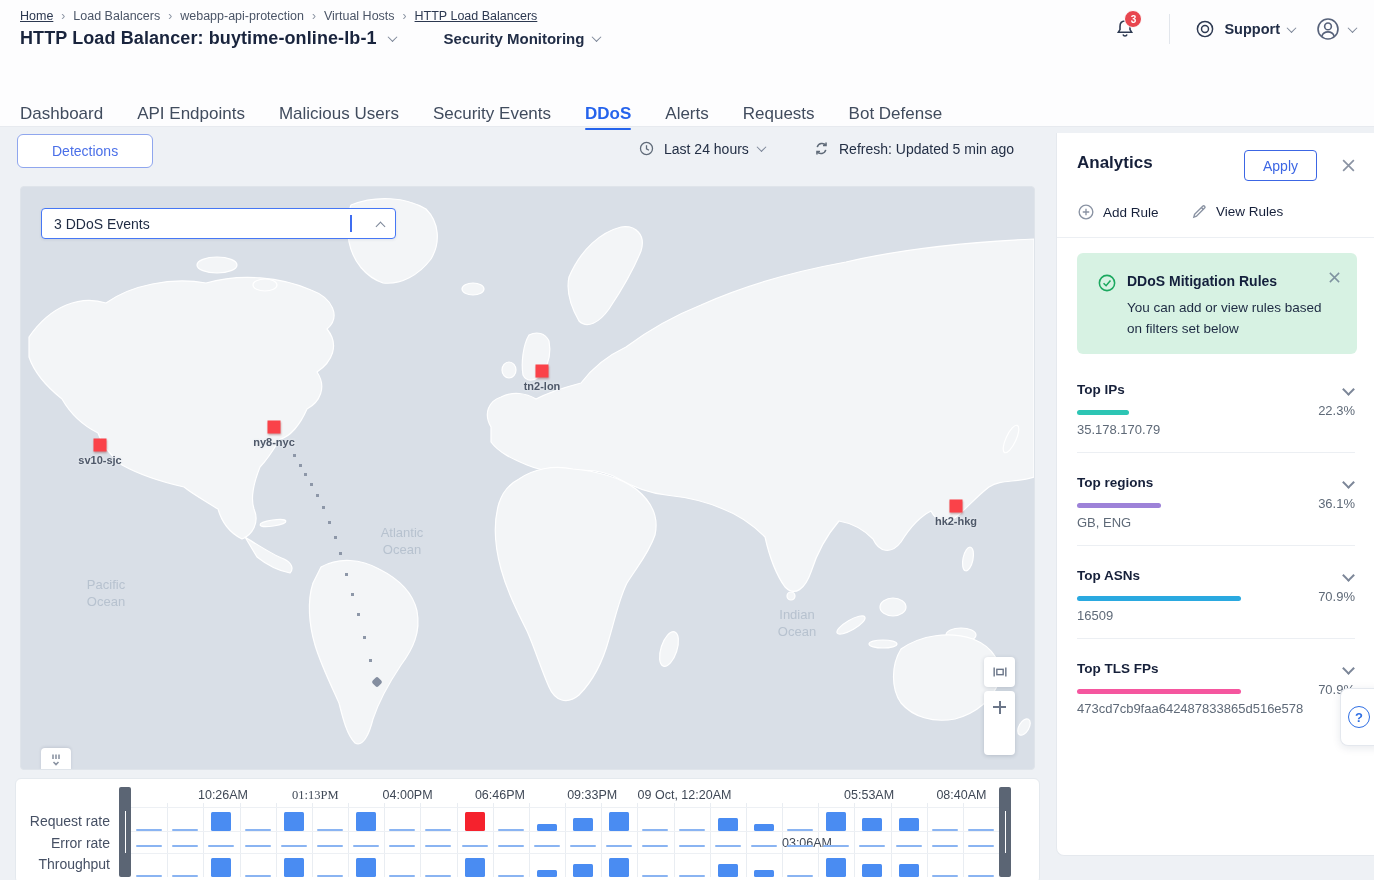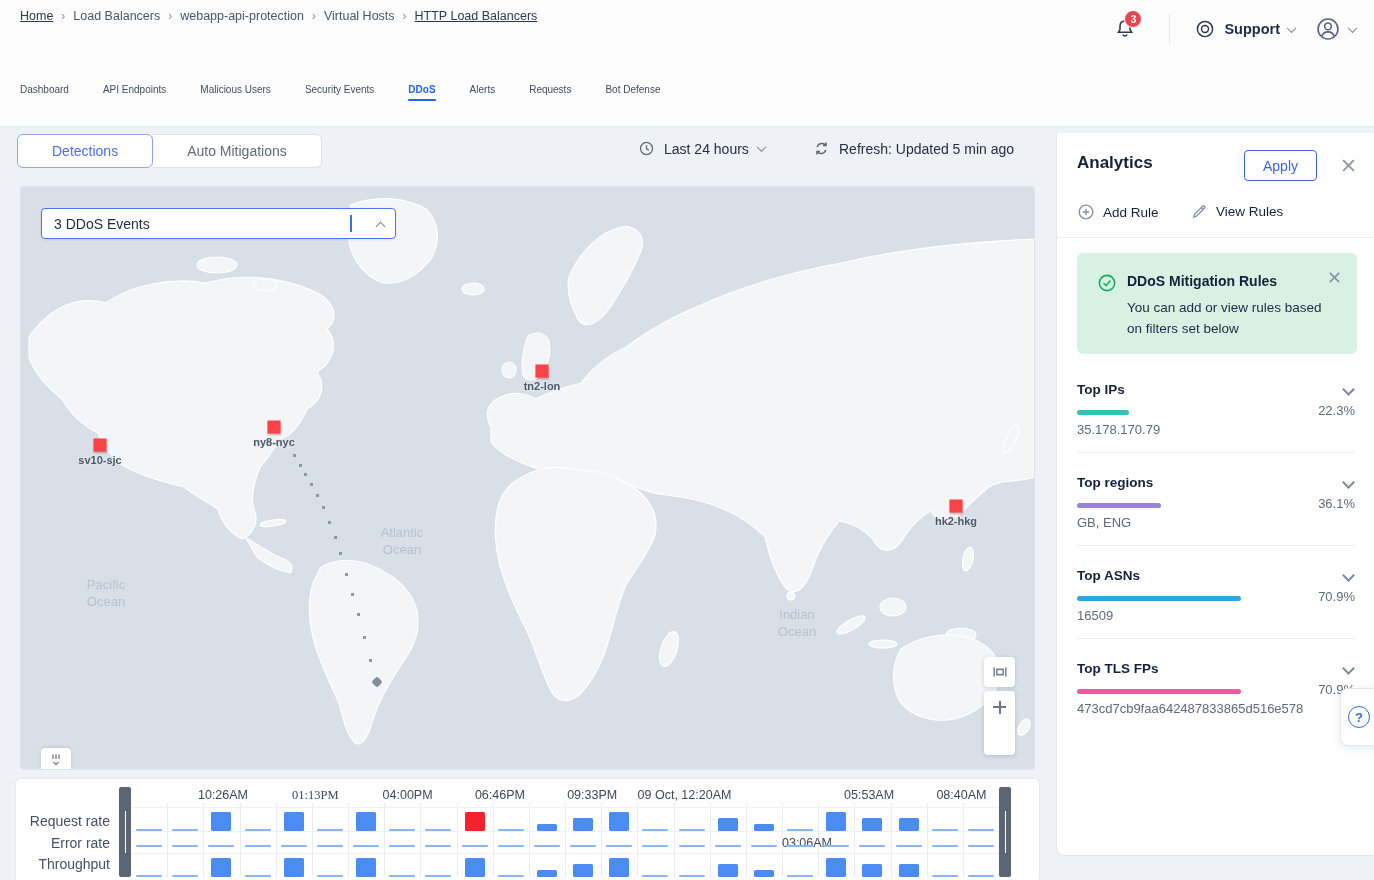--- a/index.html
+++ b/index.html
@@ -18,21 +18,21 @@
   .chev { display:inline-block; width:7px; height:7px; border-right:1.7px solid #7c8698; border-bottom:1.7px solid #7c8698; transform:rotate(45deg) translate(-1px,-1px); }
   .chev.up { transform:rotate(-135deg); }
   .hdr-right { position:absolute; right:18px; top:14px; display:flex; align-items:center; gap:14px; }
   .icon-btn { position:relative; display:flex; align-items:center; gap:8px; cursor:pointer; color:#2e3a52; }
   .badge { position:absolute; top:-7px; left:11px; min-width:18px; height:18px; background:#e8464f; border:1.5px solid #fff; border-radius:50%; color:#fff; font-size:10px; font-weight:700; display:flex; align-items:center; justify-content:center; }
   .hdr-div { width:1px; height:30px; background:#e2e6ec; margin:0 10px; }
   .support-label { font-size:14.5px; font-weight:600; color:#222e47; }
 
   
   .tabs { position:absolute; left:20px; top:84px; display:flex; gap:34px; z-index:6; }
-  .tab { font-size:10px; color:#414c5e; padding-bottom:14px; cursor:pointer; position:relative; }
+  .tab { font-size:17px; color:#414c5e; padding-bottom:14px; cursor:pointer; position:relative;margin-top:20px; }
   .tab.active { color:#2563ec; font-weight:700; }
   .tab.active::after { content:""; position:absolute; left:0; right:0; bottom:8px; height:2.5px; background:#2563ec; border-radius:2px; }
 
   
   .seg { position:absolute; left:17px; top:134px; display:flex; height:34px; z-index:2; }
   .seg-btn { display:flex; align-items:center; justify-content:center; padding:0 34px; font-size:14px; background:#fff; cursor:pointer; }
   .seg-btn.on { border:1px solid #8fa6ee; border-radius:6px; color:#4a6fe8; z-index:1; }
   .seg-btn.off { border:1px solid #dfe3e9; border-left:none; border-radius:0 6px 6px 0; color:#5f6a78; }
   .time-widget { position:absolute; left:638px; top:140px; display:flex; align-items:center; gap:9px; font-size:14px; color:#232f45; cursor:pointer; }
   .refresh-widget { position:absolute; left:813px; top:140px; display:flex; align-items:center; gap:9px; font-size:14px; color:#232f45; cursor:pointer; }
@@ -103,20 +103,28 @@
       <span class="crumb crumb-link">Home</span>
       <span class="crumb-sep">›</span>
       <span class="crumb">Load Balancers</span>
       <span class="crumb-sep">›</span>
       <span class="crumb">webapp-api-protection</span>
       <span class="crumb-sep">›</span>
       <span class="crumb">Virtual Hosts</span>
       <span class="crumb-sep">›</span>
       <span class="crumb crumb-link">HTTP Load Balancers</span>
     </nav>
+  <div class="title-row">
+    <span class="page-title">HTTP Load Balancer: buytime-online-lb-1</span>
+    <span class="chev" style="margin-left:12px;"></span>
+    <span class="ctx-select">
+      <span>Security Monitoring</span>
+      <span class="chev"></span>
+    </span>
+  </div>
   <div class="hdr-right">
     <span class="icon-btn" style="margin-right:8px;">
       <svg width="24" height="24" viewBox="0 0 24 24" fill="none" stroke="#2e3a52" stroke-width="1.6">
         <path d="M12 4 C8.8 4 7 6.4 7 9.4 L7 12.6 L5.4 15.2 L18.6 15.2 L17 12.6 L17 9.4 C17 6.4 15.2 4 12 4 Z"></path>
         <path d="M10 17.6 a2.1 2.1 0 0 0 4 0"></path>
       </svg>
       <span class="badge">3</span>
     </span>
     <span class="hdr-div"></span>
     <span class="icon-btn">
@@ -144,23 +152,20 @@
       <div class="tab active">DDoS</div>
       <div class="tab">Alerts</div>
       <div class="tab">Requests</div>
       <div class="tab">Bot Defense</div>
     </nav>
 </div>
 
 <div class="seg">
   <div class="seg-btn on">
     <span>Detections</span>
-  </div>
-  <div class="seg-btn off">
-    <span>Auto Mitigations</span>
   </div>
 </div>
 <div class="time-widget">
   <span class="w-icon">
     <svg width="17" height="17" viewBox="0 0 24 24" fill="none" stroke="#5f6a78" stroke-width="1.8">
       <circle cx="12" cy="12" r="8.5"></circle>
         <path d="M12 7.5 V12.5 L15.5 14.5"></path>
     </svg>
   </span>
   <span>Last 24 hours</span>

